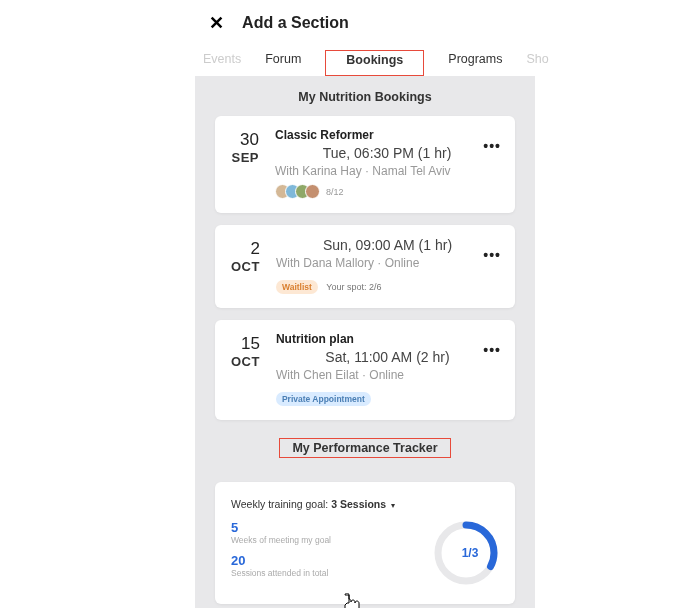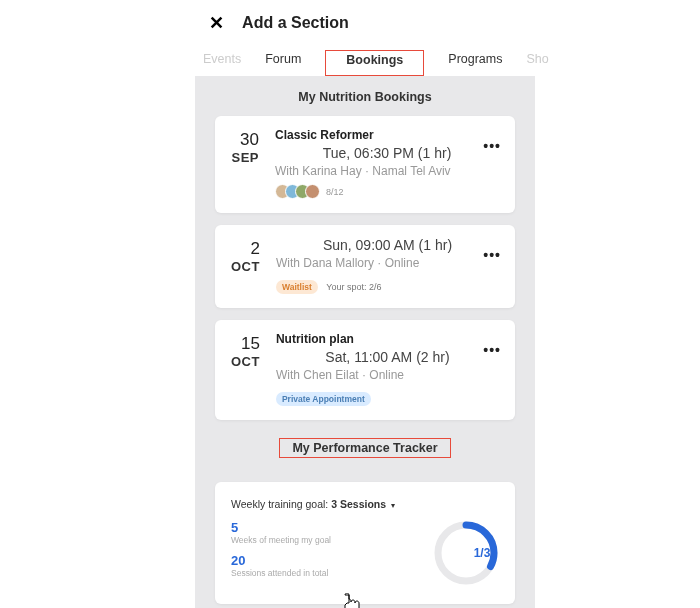--- a/index.html
+++ b/index.html
@@ -37,21 +37,21 @@
     .tracker-title-wrap { text-align: center; margin: 18px 0 12px; }
     .tracker-card { background: #fff; border-radius: 6px; padding: 16px 16px 18px; box-shadow: 0 1px 3px rgba(0,0,0,0.06); }
     .goal-line { font-size: 10.5px; color: #333; margin-bottom: 10px; }
     .goal-val { font-weight: 700; }
     .chev { font-size: 8px; margin-left: 2px; display:inline-block; vertical-align: middle; }
     .tracker-body { display: flex; justify-content: space-between; align-items: center; }
     .stats { }
     .statnum { font-size: 13px; font-weight: 700; color: #2968d9; }
     .statlbl { font-size: 8.5px; color: #aaa; margin-bottom: 8px; }
     .ring-wrap { position: relative; width: 66px; height: 66px; }
-    .ring-center { position: absolute; top: 0; left: 16px; width: 66px; height: 66px; display: flex; align-items: center; justify-content: center; font-size: 12px; font-weight: 700; color: #2968d9; }
+    .ring-center { position: absolute; top: 0; left: 4px; width: 66px; height: 66px; display: flex; align-items: center; justify-content: center; font-size: 12px; font-weight: 700; color: #2968d9; }
     .cursor-img { position: absolute; left: 343px; top: 593px; z-index: 10; pointer-events: none; }
   </style>
 </head>
 <body>
 
 <div class="container">
   <div class="header">
     <span class="close-x">✕</span>
     <span class="title">Add a Section</span>
   </div>

